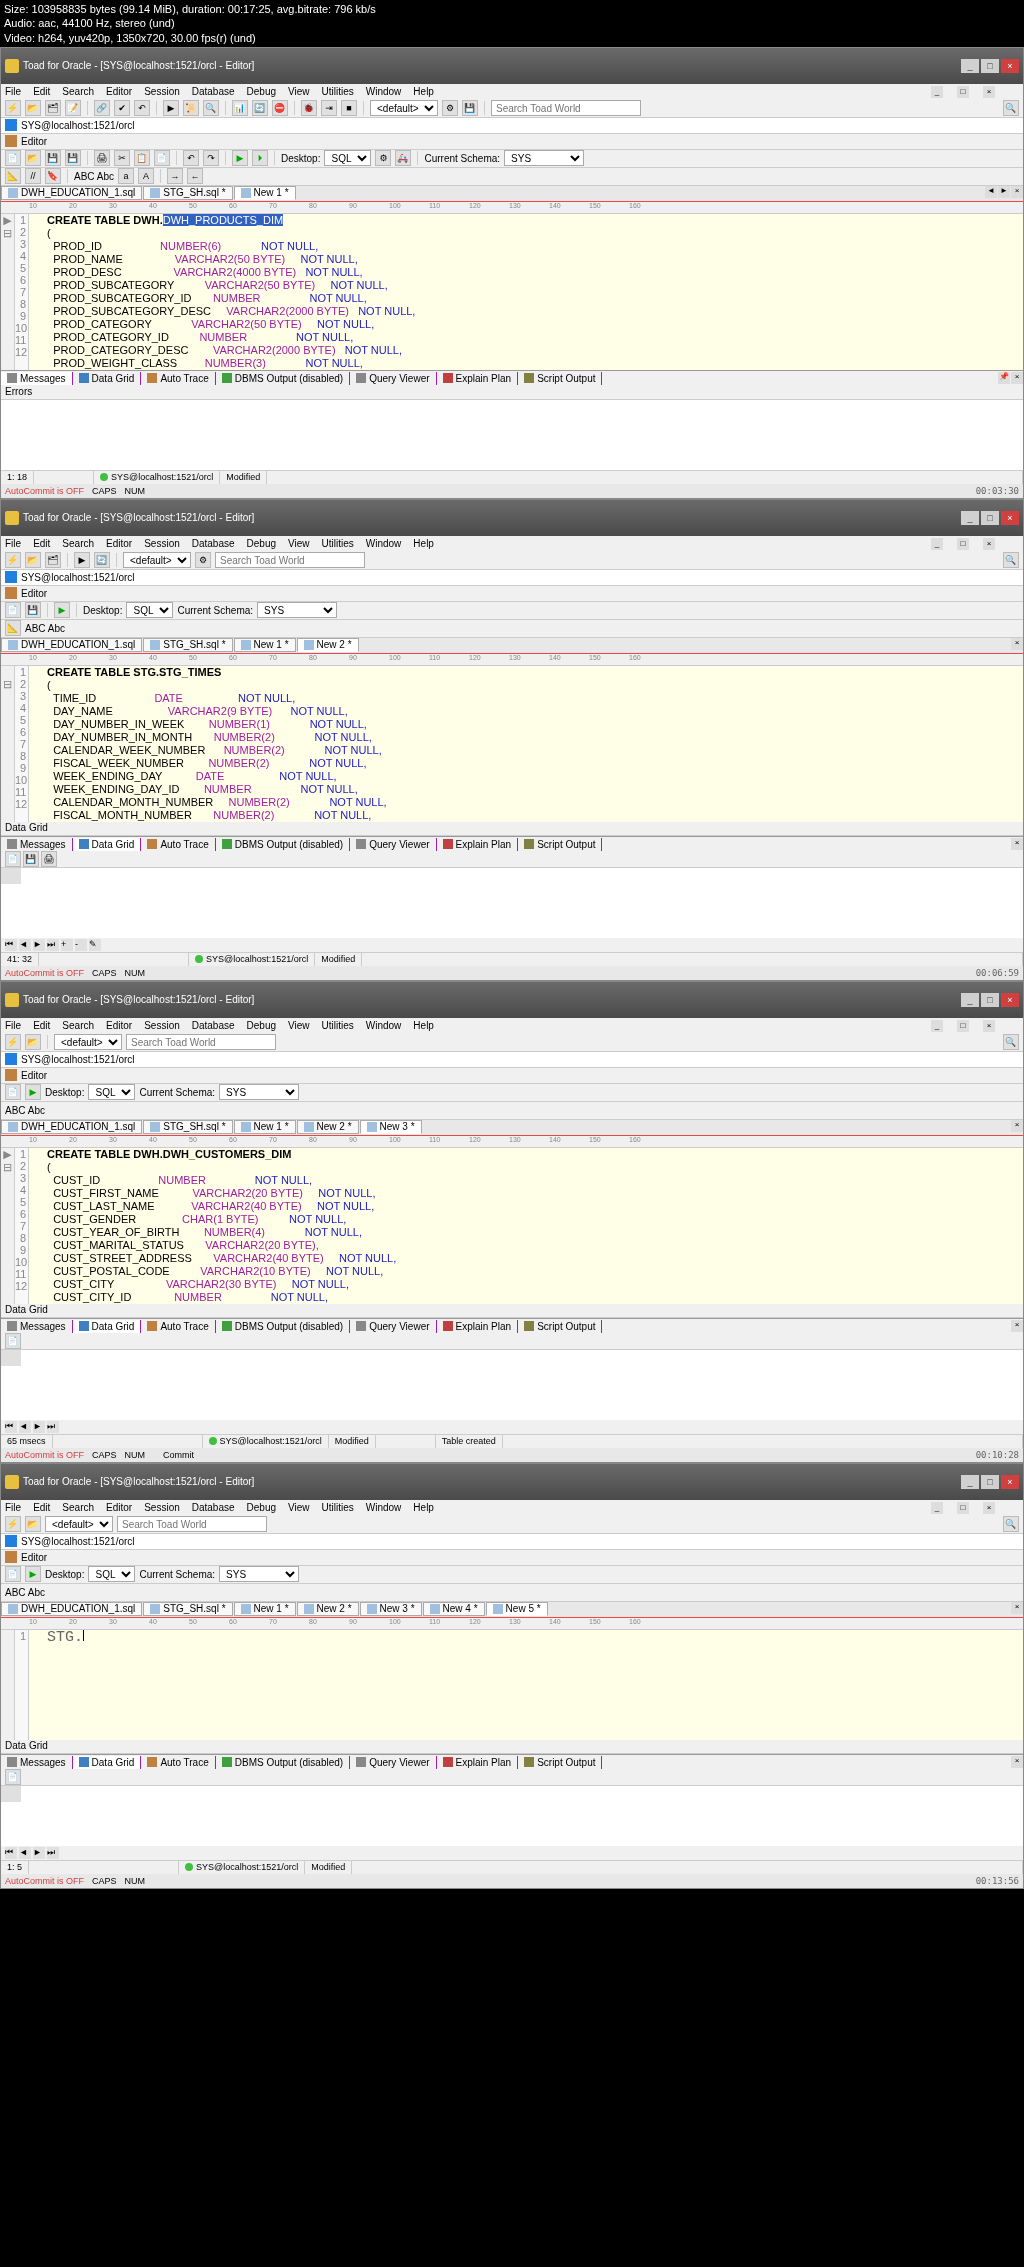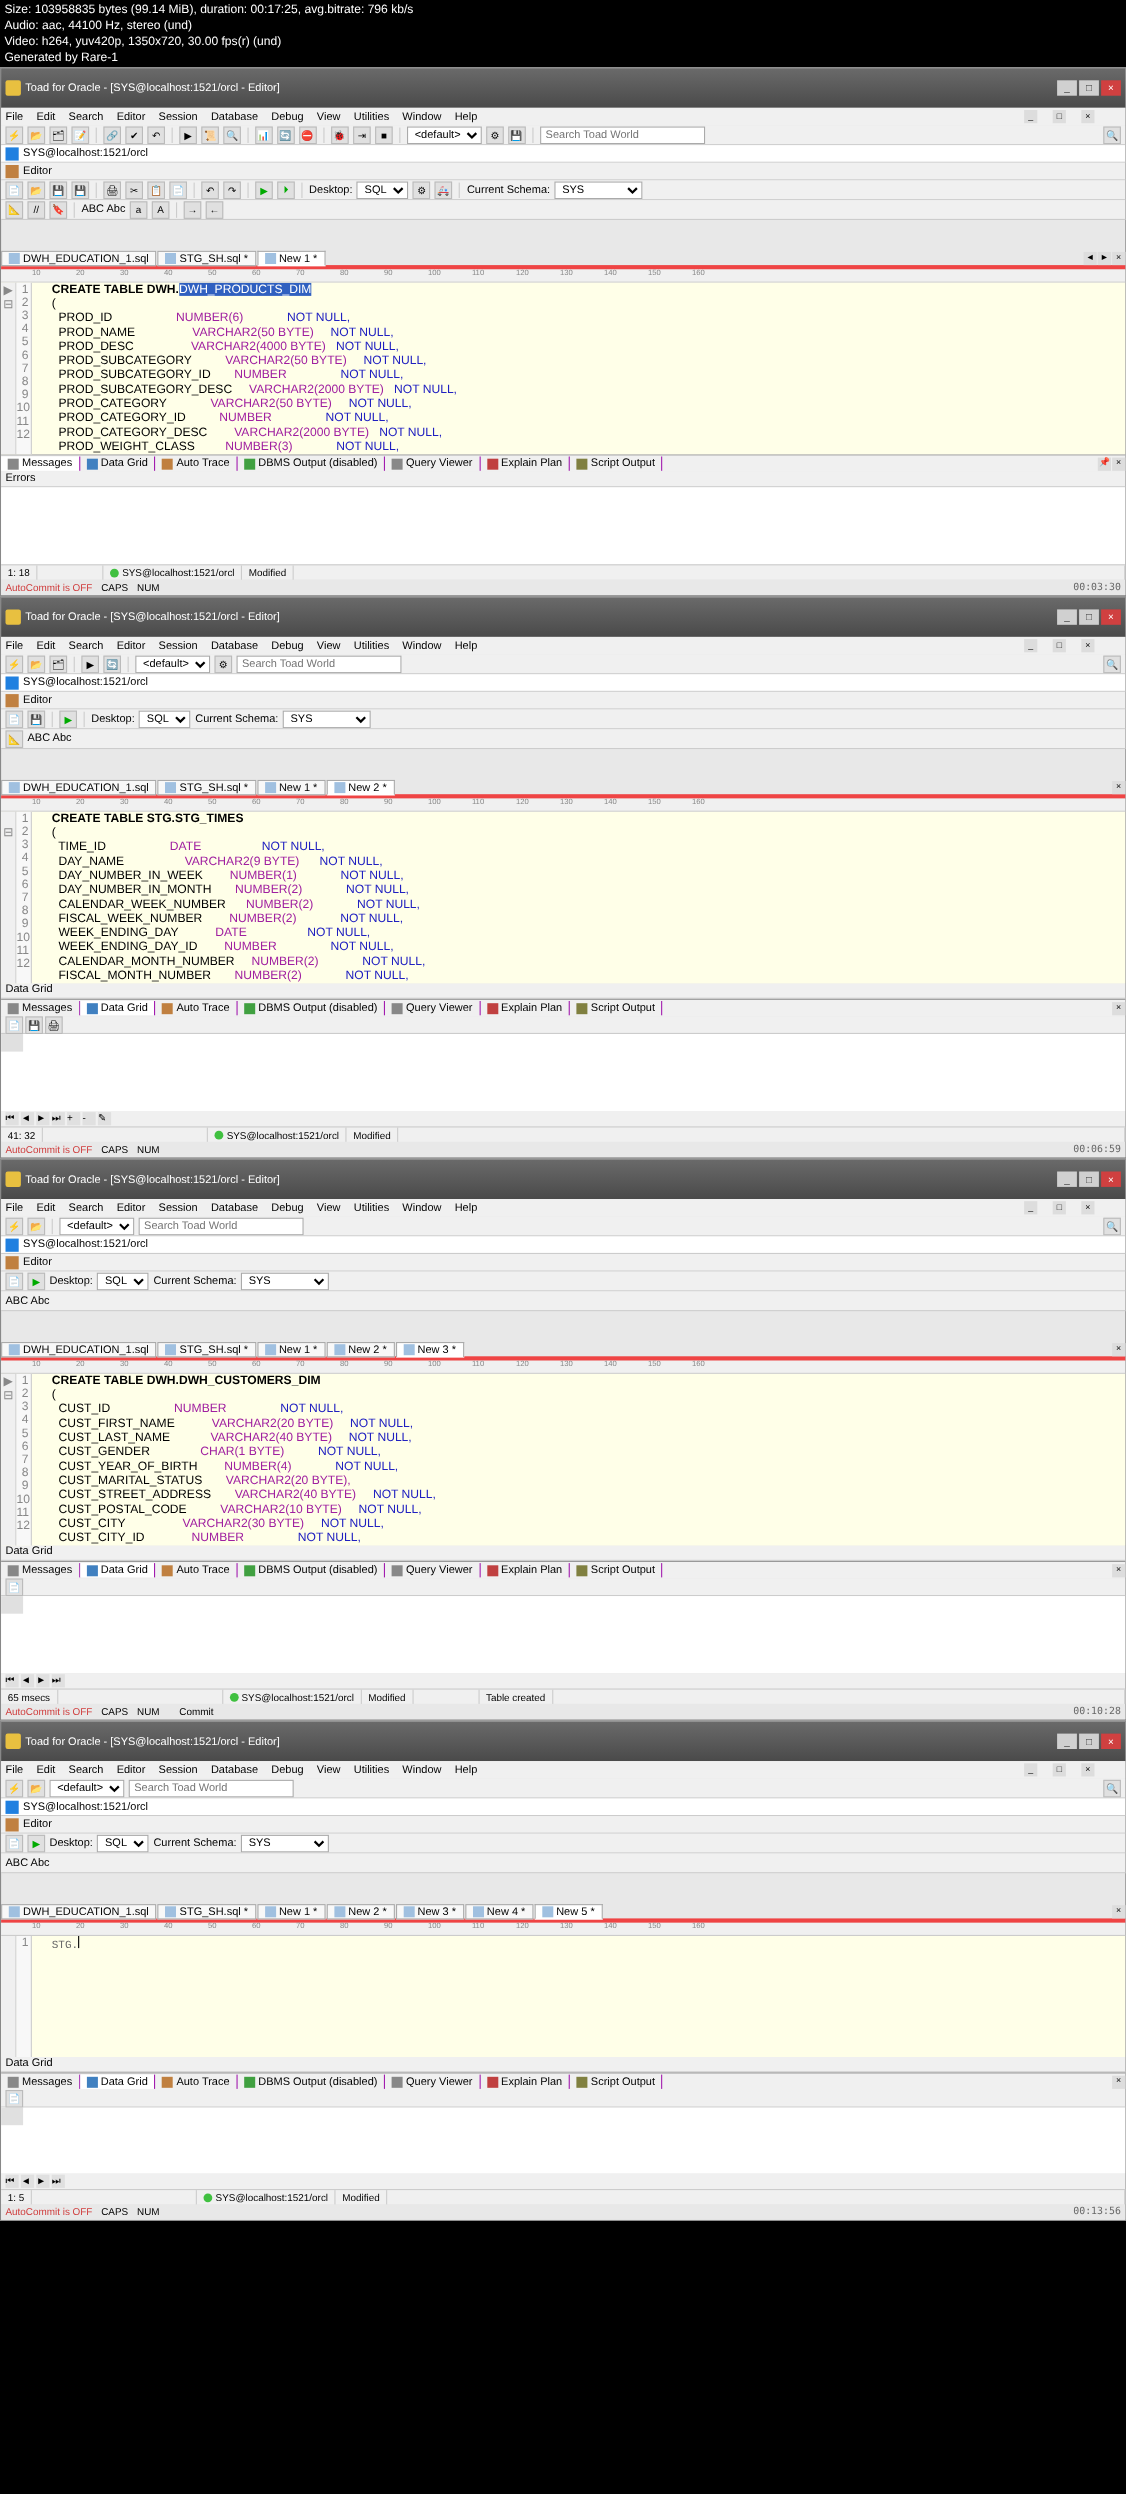--- a/index.html
+++ b/index.html
@@ -17,21 +17,21 @@
 .menu-bar .right .tbtn { width: 12px; height: 12px; background: #ddd; margin-left: 2px; font-size: 8px; text-align: center; line-height: 12px; }
 .toolbar { background: #f0f0f0; height: 18px; display: flex; align-items: center; padding: 0 4px; gap: 4px; border-bottom: 1px solid #ccc; }
 .tb-btn { width: 16px; height: 16px; background: #e0e0e0; border: 1px solid #bbb; cursor: pointer; display: inline-flex; align-items: center; justify-content: center; font-size: 9px; }
 .tb-sep { width: 1px; height: 14px; background: #ccc; margin: 0 2px; }
 .tb-select { height: 16px; font-size: 10px; border: 1px solid #aaa; background: #fff; padding: 0 2px; }
 .tb-input { height: 16px; font-size: 10px; border: 1px solid #aaa; background: #fff; padding: 0 4px; width: 150px; }
 .conn-bar { background: #fff; height: 16px; font-size: 10px; padding: 0 4px; border-bottom: 1px solid #ccc; display: flex; align-items: center; }
 .conn-icon { width: 12px; height: 12px; background: #2080e0; margin-right: 4px; }
 .editor-tab { background: #f0f0f0; height: 16px; font-size: 10px; padding: 0 4px; display: flex; align-items: center; border-bottom: 1px solid #ccc; }
 .editor-tab .eicon { width: 12px; height: 12px; background: #c08040; margin-right: 4px; }
-.file-tabs { background: #e8e8e8; height: 16px; display: flex; align-items: center; font-size: 10px; border-bottom: 4px solid #ef4444; margin-top: 29px; }
+.file-tabs { background: #e8e8e8; height: 16px; display: flex; font-size: 10px; border-bottom: 1px solid #ef4444; }
 .file-tab { background: #f8f8f8; border: 1px solid #aaa; padding: 1px 6px; height: 14px; margin-right: 1px; display: flex; align-items: center; cursor: pointer; }
 .file-tab .ficon { width: 10px; height: 10px; background: #a0c0e0; margin-right: 3px; }
 .file-tab.active { background: #fff; border-bottom: 1px solid #fff; }
 .file-tabs .spacer { flex: 1; }
 .file-tabs .tbtn { width: 12px; height: 12px; background: #ddd; margin-left: 1px; font-size: 8px; text-align: center; }
 .ruler { background: #f0f0f0; height: 12px; font-size: 7px; color: #888; display: flex; border-bottom: 1px solid #ccc; padding-left: 28px; }
 .ruler span { width: 40px; }
 .code-area { background: #ffffe8; display: flex; font-family: 'Courier New', monospace; font-size: 11px; position: relative; }
 .gutter { background: #f0f0f0; width: 14px; text-align: center; color: #888; border-right: 1px solid #ccc; }
 .linenums { background: #f8f8f8; width: 14px; text-align: right; color: #888; padding-right: 2px; border-right: 1px solid #ccc; }
@@ -57,30 +57,29 @@
 .grid-nav { background: #f0f0f0; height: 14px; display: flex; align-items: center; padding: 0 4px; font-size: 9px; gap: 2px; }
 .grid-nav .nbtn { width: 12px; height: 12px; background: #e0e0e0; cursor: pointer; }
 .status-bar { background: #f0f0f0; height: 14px; display: flex; align-items: center; font-size: 9px; border-top: 1px solid #ccc; }
 .status-seg { border-right: 1px solid #ccc; padding: 0 6px; height: 100%; display: flex; align-items: center; }
 .status-seg.wide { flex: 1; }
 .timestamp-footer { background: #e8e8e8; height: 14px; display: flex; align-items: center; font-size: 9px; padding: 0 4px; }
 .timestamp-footer .red { color: #d04040; }
 .timestamp-footer .spacer { flex: 1; }
 .timestamp-footer .ts { color: #666; font-family: monospace; }
 .green-dot { width: 8px; height: 8px; background: #40c040; border-radius: 50%; margin-right: 3px; display: inline-block; }
-.code-input { font-family: 'Courier New', monospace; font-size: 10px; color: #666; }
+.code-input { font-family: 'Courier New', monospace; font-size: 15px; color: #666; }
 </style>
 </head>
 <body>
 
 <div class="meta-header">
   <div>Size: 103958835 bytes (99.14 MiB), duration: 00:17:25, avg.bitrate: 796 kb/s</div>
   <div>Audio: aac, 44100 Hz, stereo (und)</div>
   <div>Video: h264, yuv420p, 1350x720, 30.00 fps(r) (und)</div>
-  <div>Generated by Rare-1</div>
 </div>
 
 <div class="app-window">
   <div class="title-bar">
     <span class="icon"></span>
     <span>Toad for Oracle - [SYS@localhost:1521/orcl - Editor]</span>
     <span class="spacer"></span>
     <span class="wbtn">_</span>
     <span class="wbtn">□</span>
     <span class="wbtn close">×</span>

